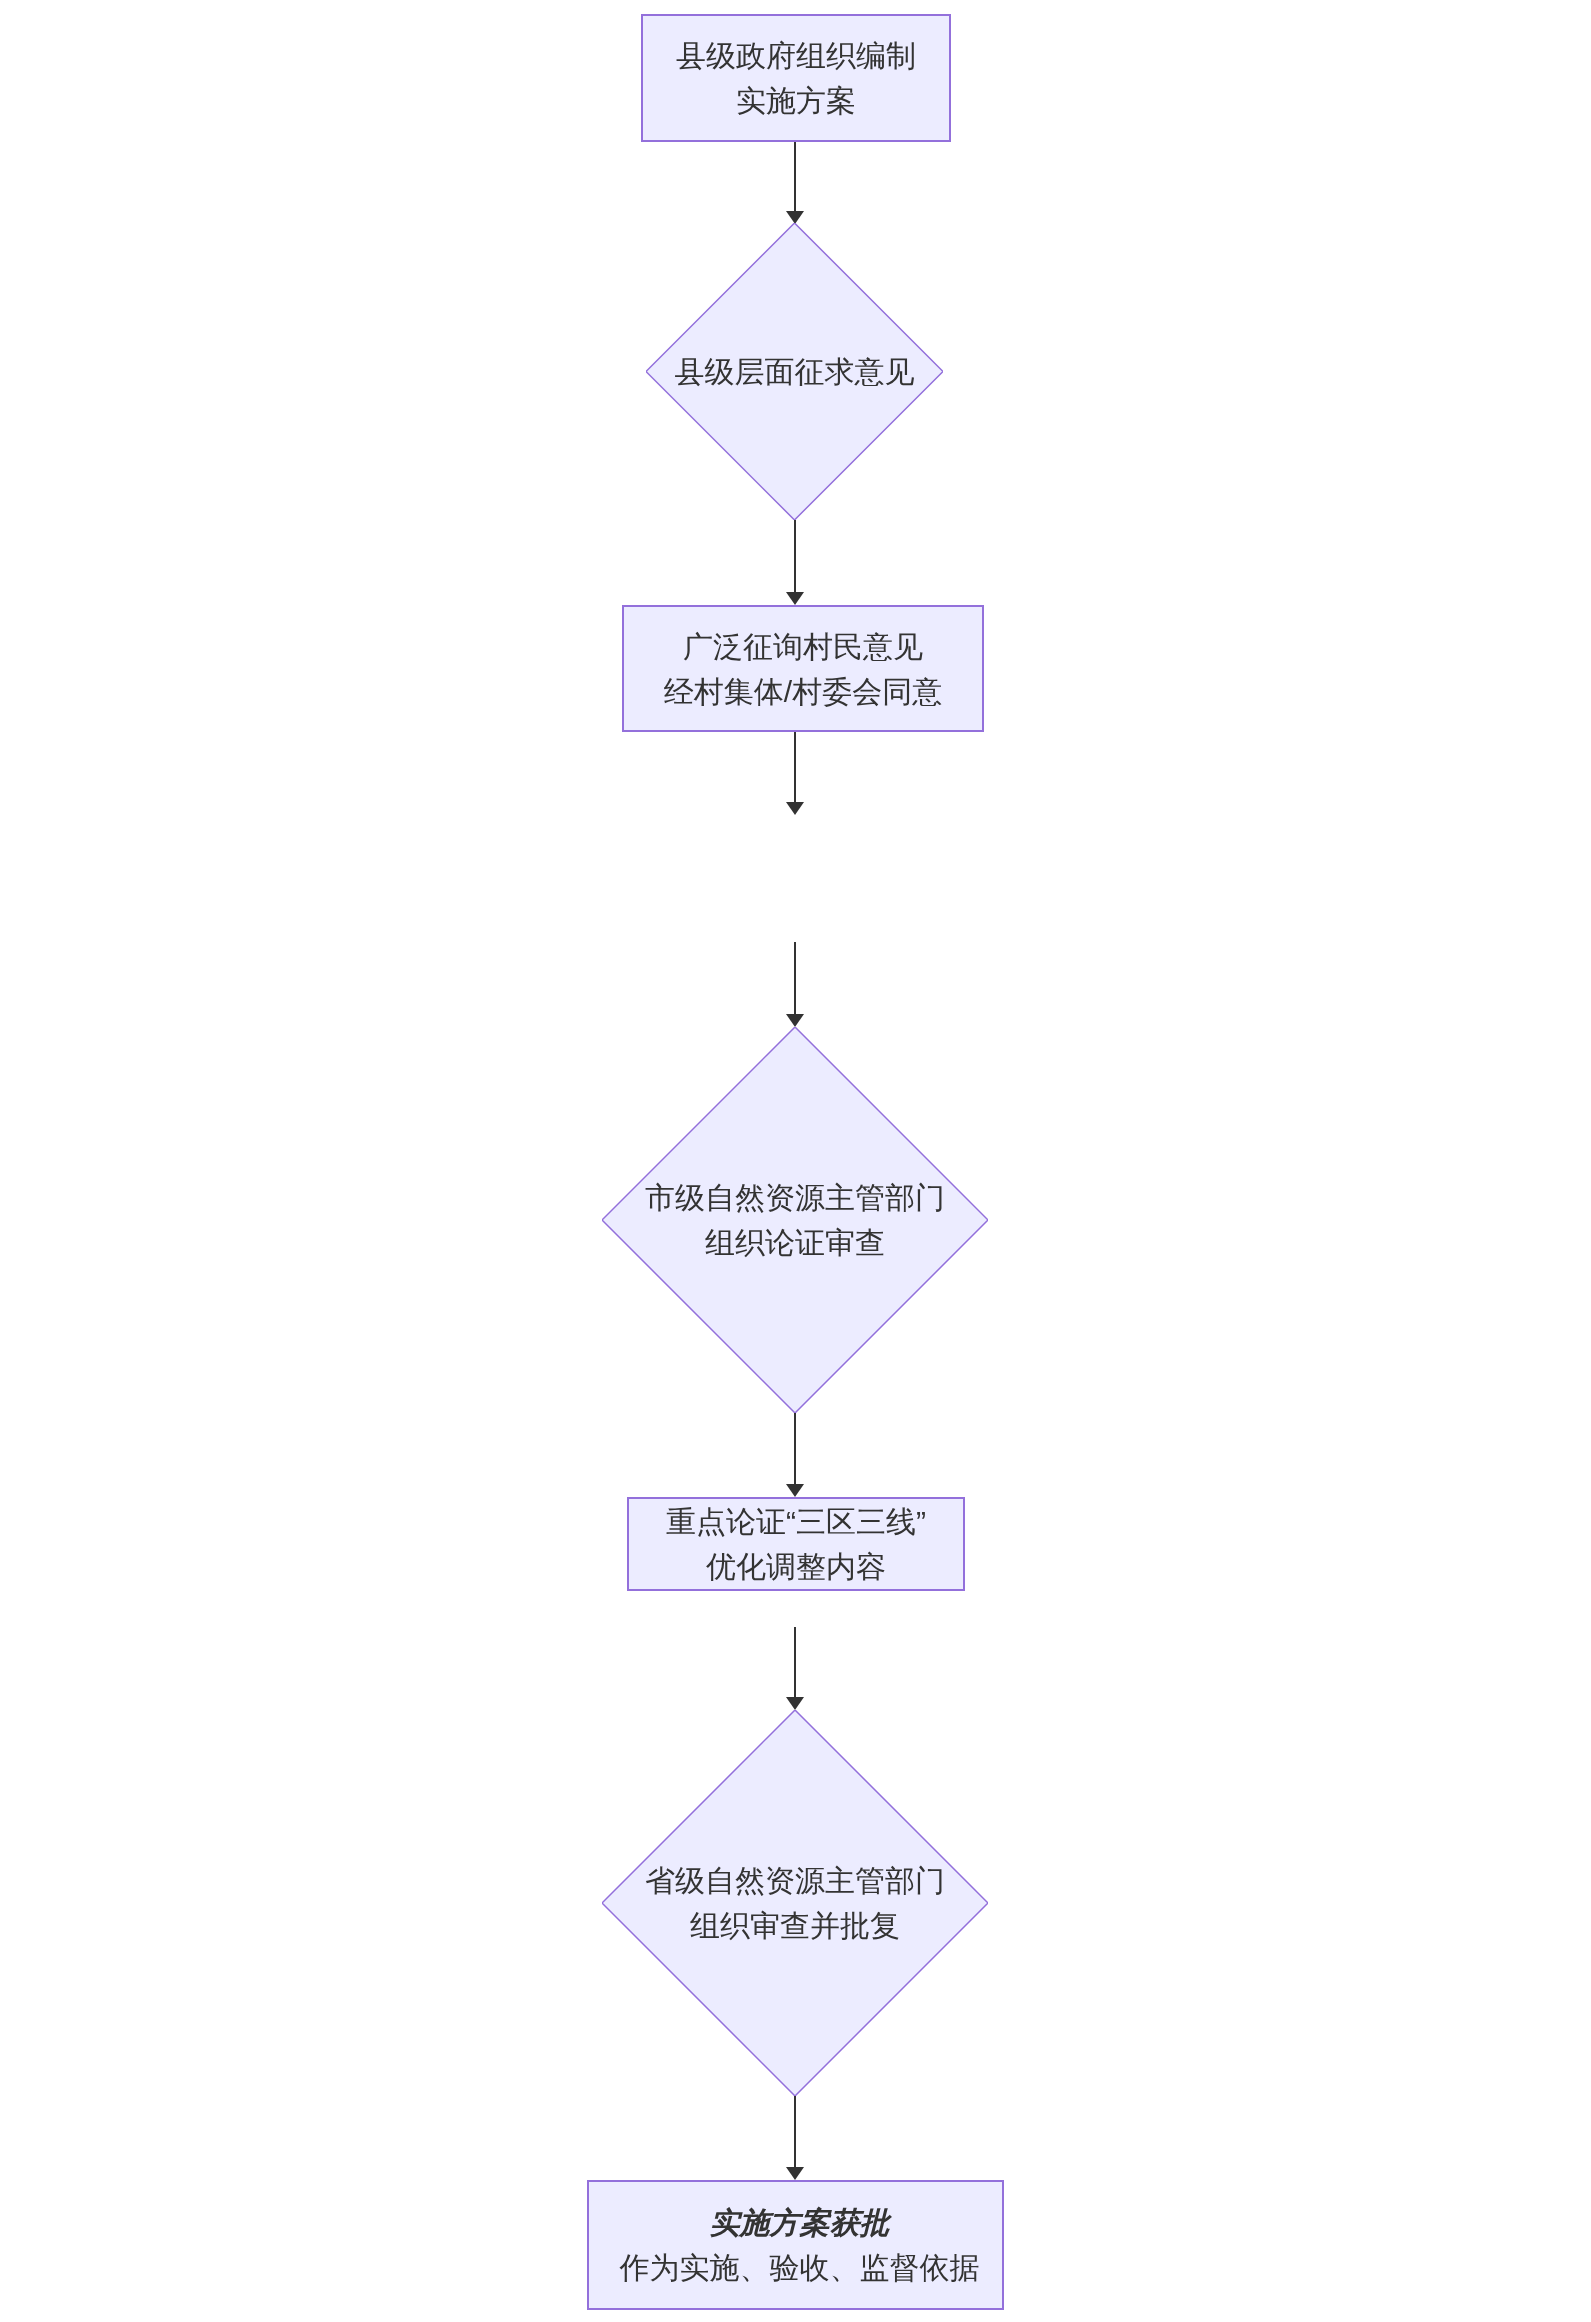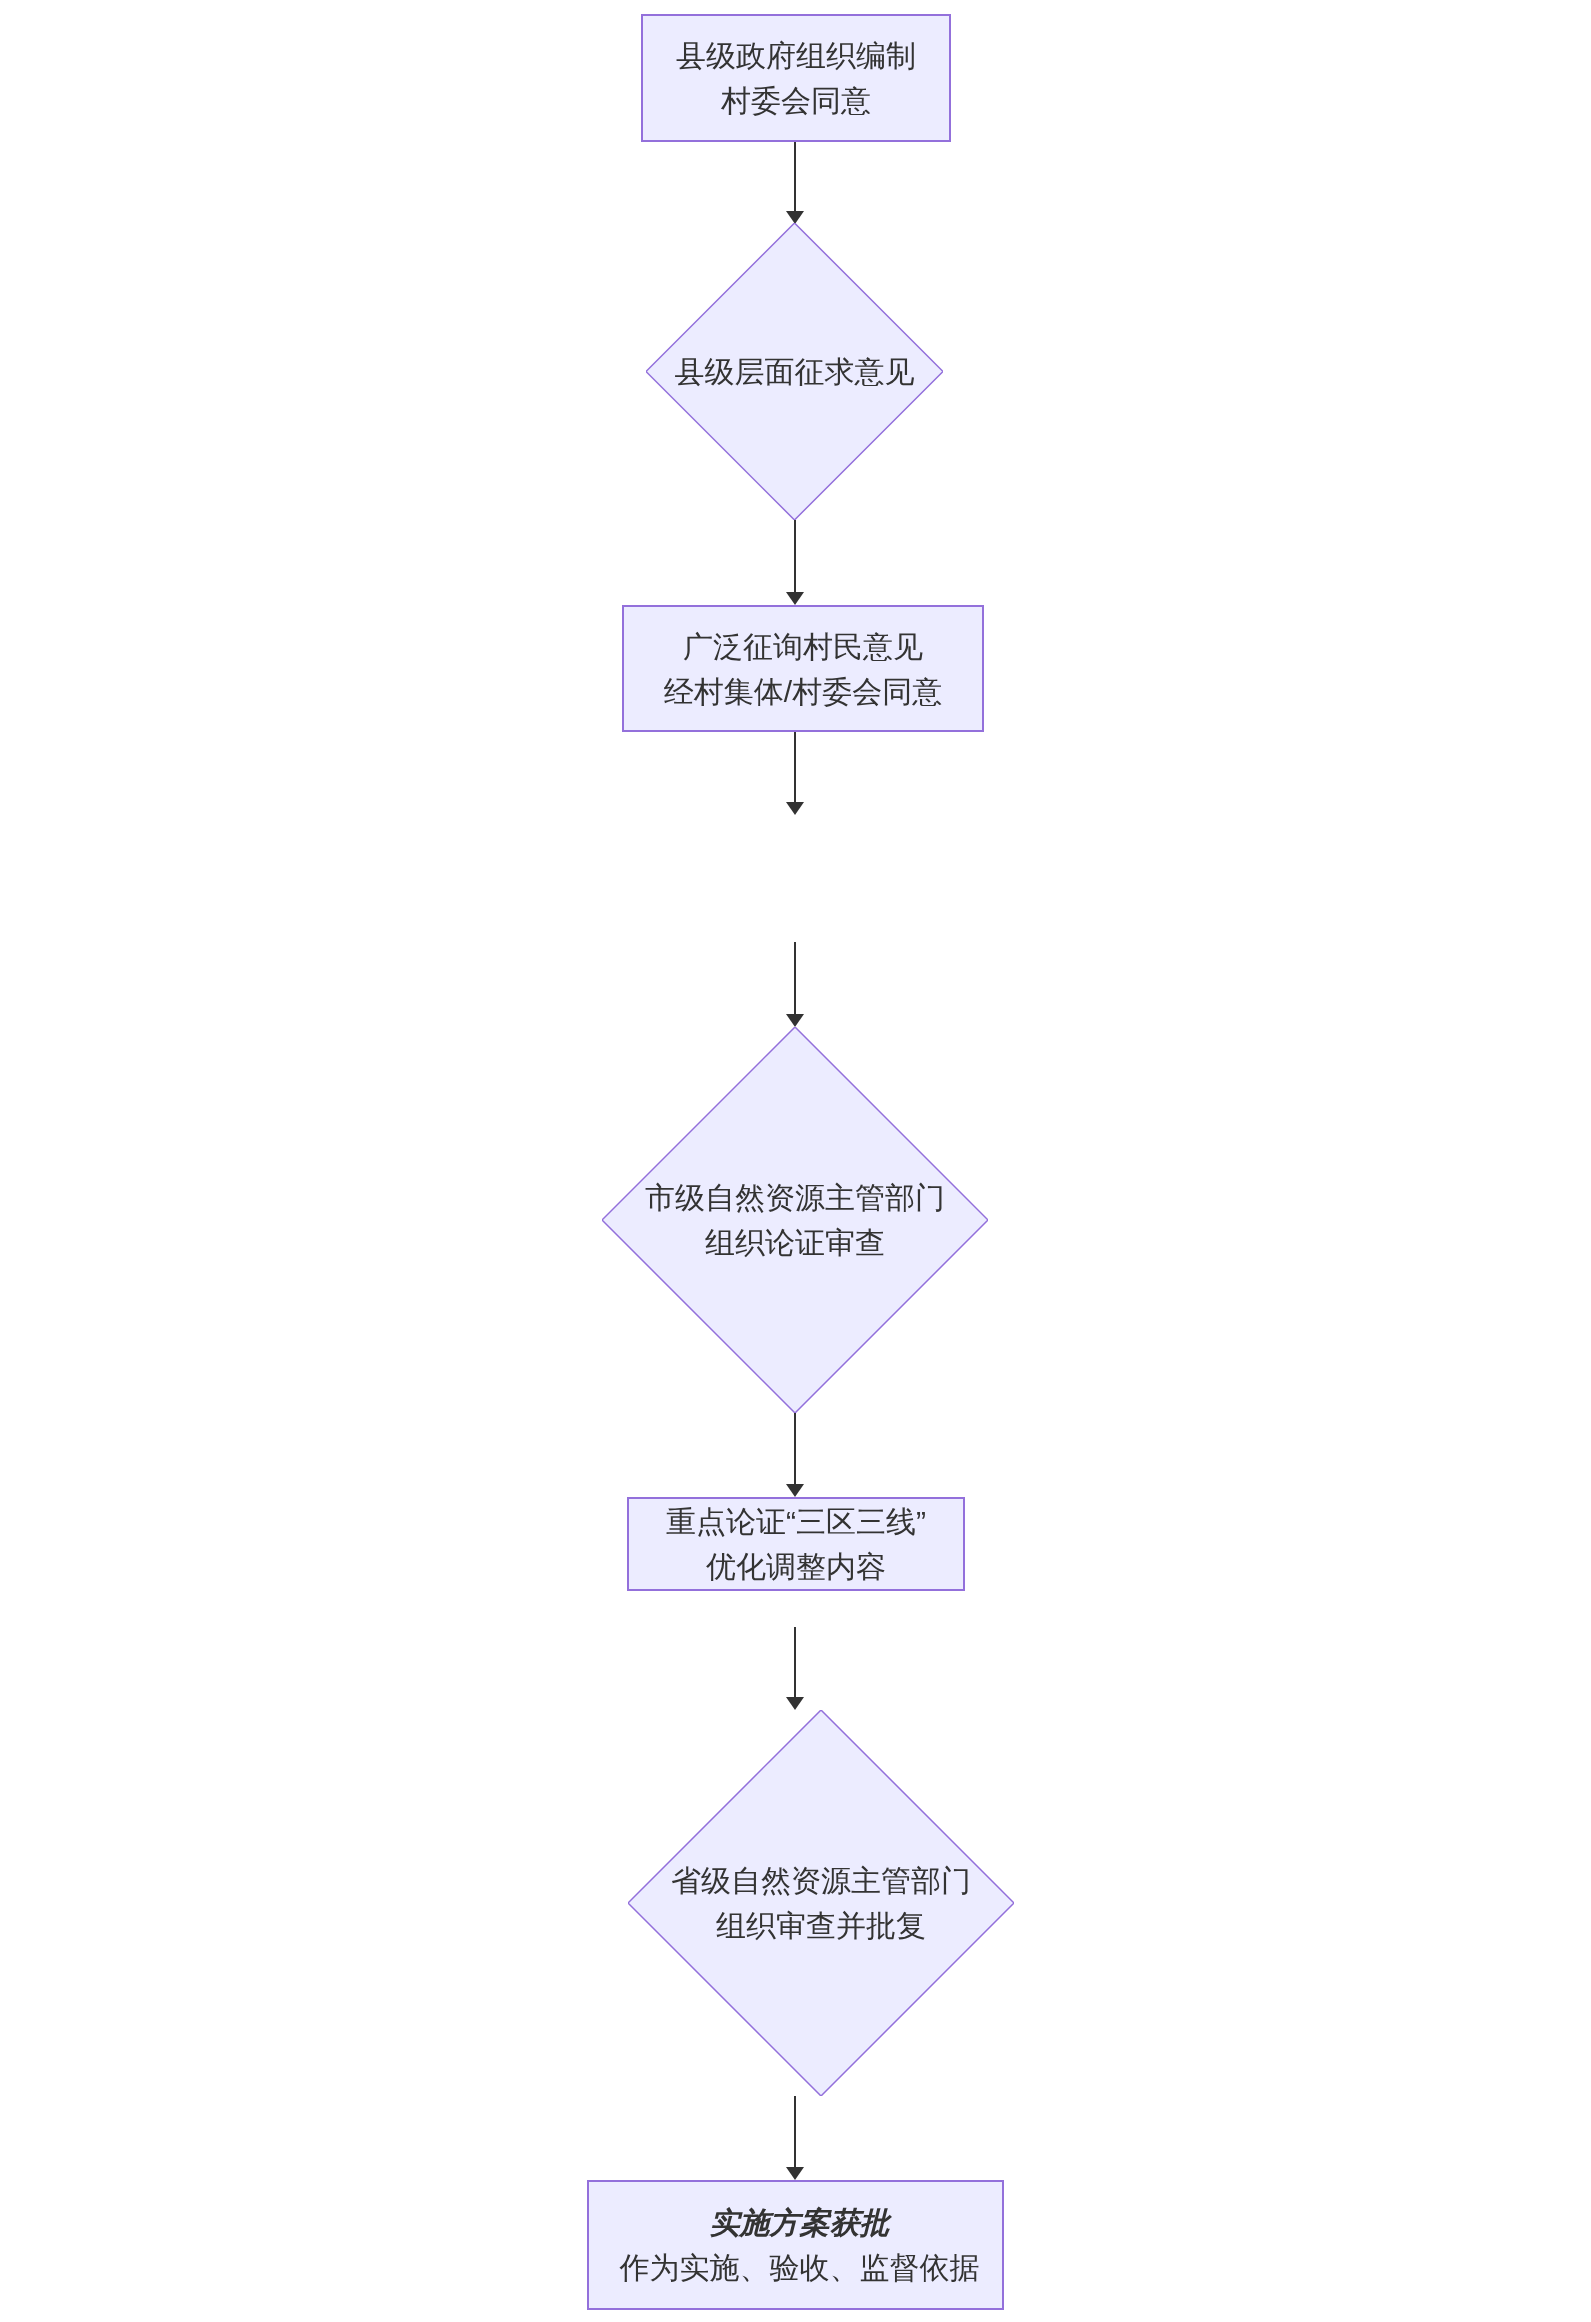--- a/index.html
+++ b/index.html
@@ -69,40 +69,40 @@
     border-top: 13px solid var(--arrow);
   }
 
   
   #nA { left: 641px; top: 14px;   width: 310px; height: 128px; }
   #nB { left: 646px; top: 223px;  width: 297px; height: 297px; }
   #nC { left: 622px; top: 605px;  width: 362px; height: 127px; }
   #nD { left: 643px; top: 815px;  width: 307px; height: 127px; }
   #nE { left: 602px; top: 1027px; width: 386px; height: 386px; }
   #nF { left: 627px; top: 1497px; width: 338px; height: 94px; }
-  #nG { left: 628px; top: 1710px; width: 386px; height: 386px; }
+  #nG { left: 602px; top: 1710px; width: 386px; height: 386px; }
   #nH { left: 587px; top: 2180px; width: 417px; height: 130px; padding-left: 8px; }
 
   
   #a0 { top: 142px;  height: 69px; }
   #a1 { top: 520px;  height: 72px; }
   #a2 { top: 732px;  height: 70px; }
   #a3 { top: 942px;  height: 72px; }
   #a4 { top: 1413px; height: 71px; }
   #a5 { top: 1627px; height: 70px; }
   #a6 { top: 2096px; height: 71px; }
 </style>
 </head>
 <body>
 
 <div class="canvas">
 
   <div class="rect-node" id="nA">
     <div>县级政府组织编制</div>
-    <div>村委会同意</div>
+    <div>实施方案</div>
   </div>
 
   <div class="arrow" id="a0"></div>
 
   <div class="diamond-node" id="nB">
     <svg viewBox="0 0 100 100" preserveAspectRatio="none">
       <polygon points="50,0 100,50 50,100 0,50" fill="var(--node-fill)" stroke="var(--node-border)" stroke-width="1.5" vector-effect="non-scaling-stroke"></polygon>
     </svg>
     <div class="diamond-label">
       <div>县级层面征求意见</div>

